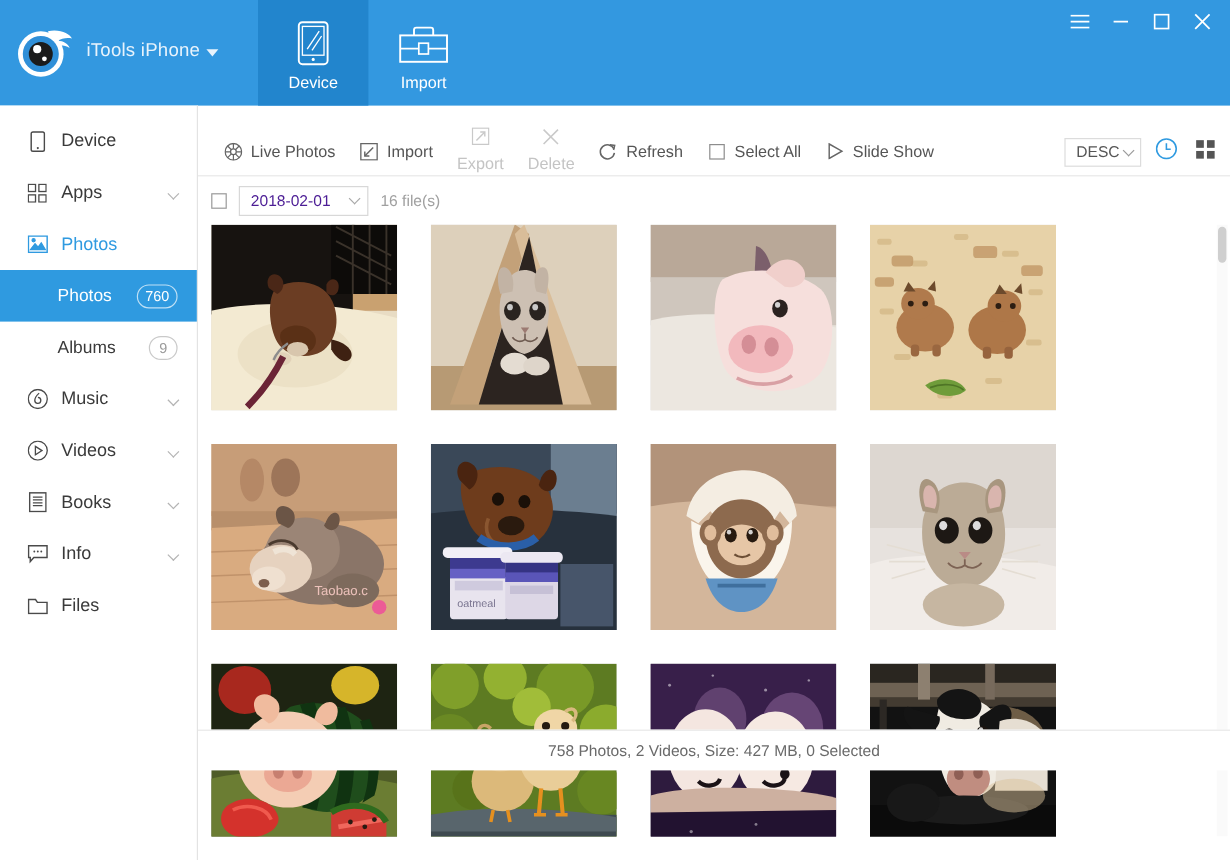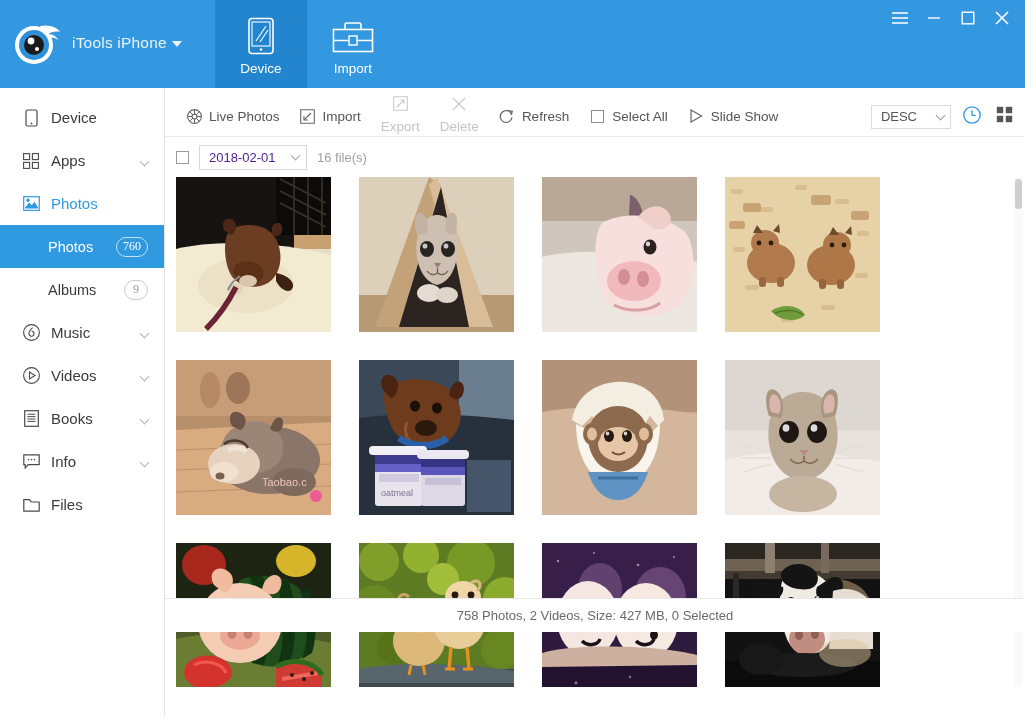--- a/index.html
+++ b/index.html
@@ -64,42 +64,41 @@
   .sub-item {
     height:43px; display:flex; align-items:center; padding-left:48px;
     font-size:14.5px; color:#3a3a3a; cursor:pointer; position:relative;
   }
   .sub-item.selected { background:#2f9ae0; color:#fff; }
   .badge {
     position:absolute; right:16px; top:50%; margin-top:-10px;
     min-width:24px; height:20px; border-radius:10px; border:1px solid #c9c9c9;
     color:#999; font-size:12px; display:flex;align-items:center;justify-content:center;
     padding:0 6px;
-    font-family:Liberation Serif, serif;
   }
   .sub-item.selected .badge { border-color:#bfe0f5; color:#ffffff; }
 
   
-  .main { position:absolute; left:165px; top:96px; width:860px; height:536px; background:#fff; }
+  .main { position:absolute; left:165px; top:106px; width:860px; height:536px; background:#fff; }
 
   .toolbar {
     position:relative; height:41px; border-bottom:1px solid #e8e8e8;
     display:flex; align-items:center; padding-left:11px;
   }
   .tbtn {
     display:flex; align-items:center; gap:7px; height:41px;
     padding:0 10px; font-size:13.5px; color:#555; cursor:pointer; white-space:nowrap;
   }
   .tbtn.disabled { color:#c4c4c4; cursor:default;flex-direction:column; }
   .tbtn .ticn { width:16px;height:16px; display:flex;align-items:center;justify-content:center; }
   .chkbox { width:13px;height:13px;border:1.4px solid #8d8d8d; display:inline-block; }
   .toolbar-right { position:absolute; right:10px; top:0; height:41px; display:flex; align-items:center; gap:10px; }
   .sortsel {
     border:1px solid #dcdcdc; height:24px; display:flex; align-items:center;
-    gap:20px; padding:0 6px 0 9px; font-size:13px; color:#555; cursor:pointer;
+    gap:4px; padding:0 6px 0 9px; font-size:13px; color:#555; cursor:pointer;
   }
   .sortsel .sc { width:7px;height:7px;border-right:1.2px solid #9a9a9a;border-bottom:1.2px solid #9a9a9a;transform:rotate(45deg);margin-top:-3px;}
   .viewbtn { width:22px;height:22px;display:flex;align-items:center;justify-content:center;cursor:pointer;}
 
   .daterow {
     height:40px; display:flex; align-items:center; padding-left:11px; gap:10px;
   }
   .daterow .dchk { width:13px;height:13px;border:1.4px solid #9a9a9a; cursor:pointer; }
   .datesel {
     border:1px solid #d8d8d8; height:25px; width:108px; display:flex; align-items:center;

